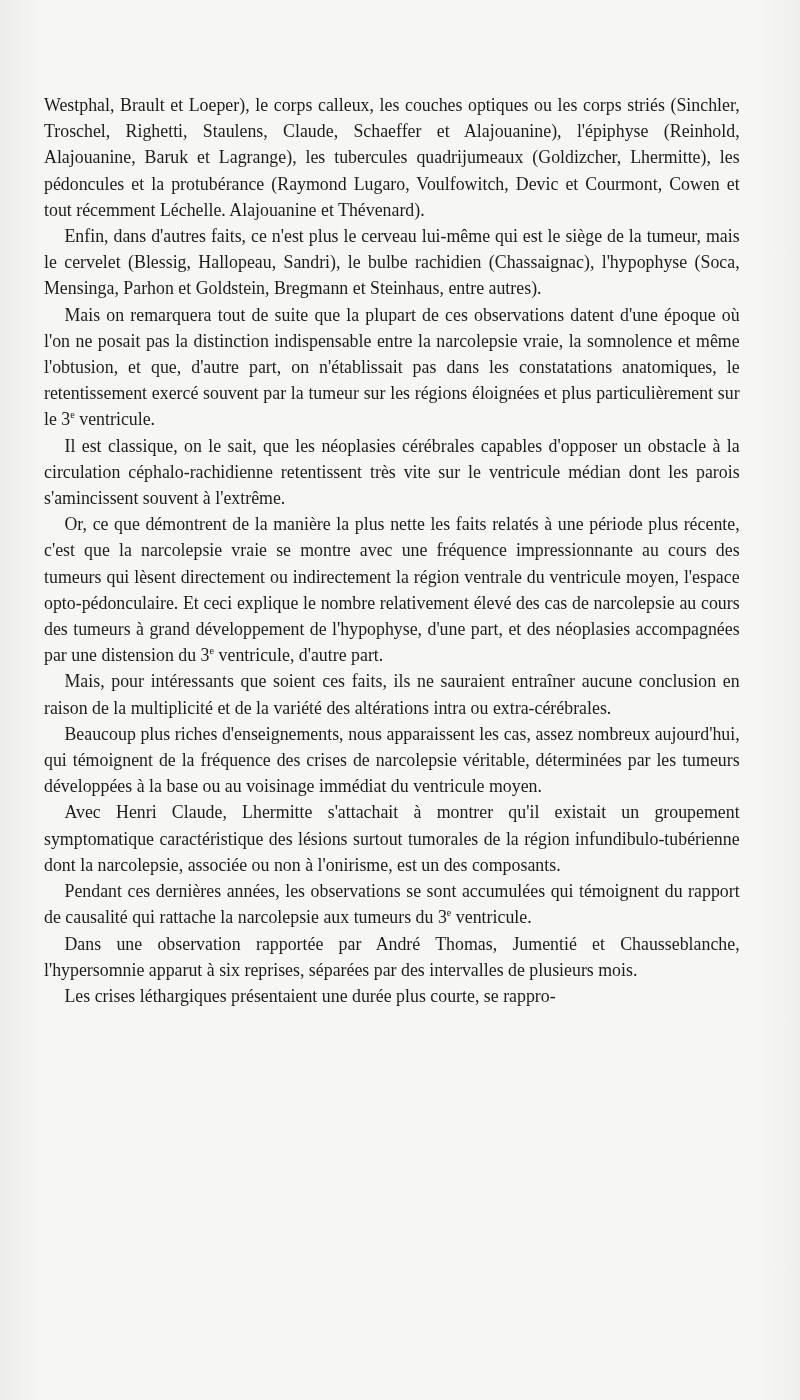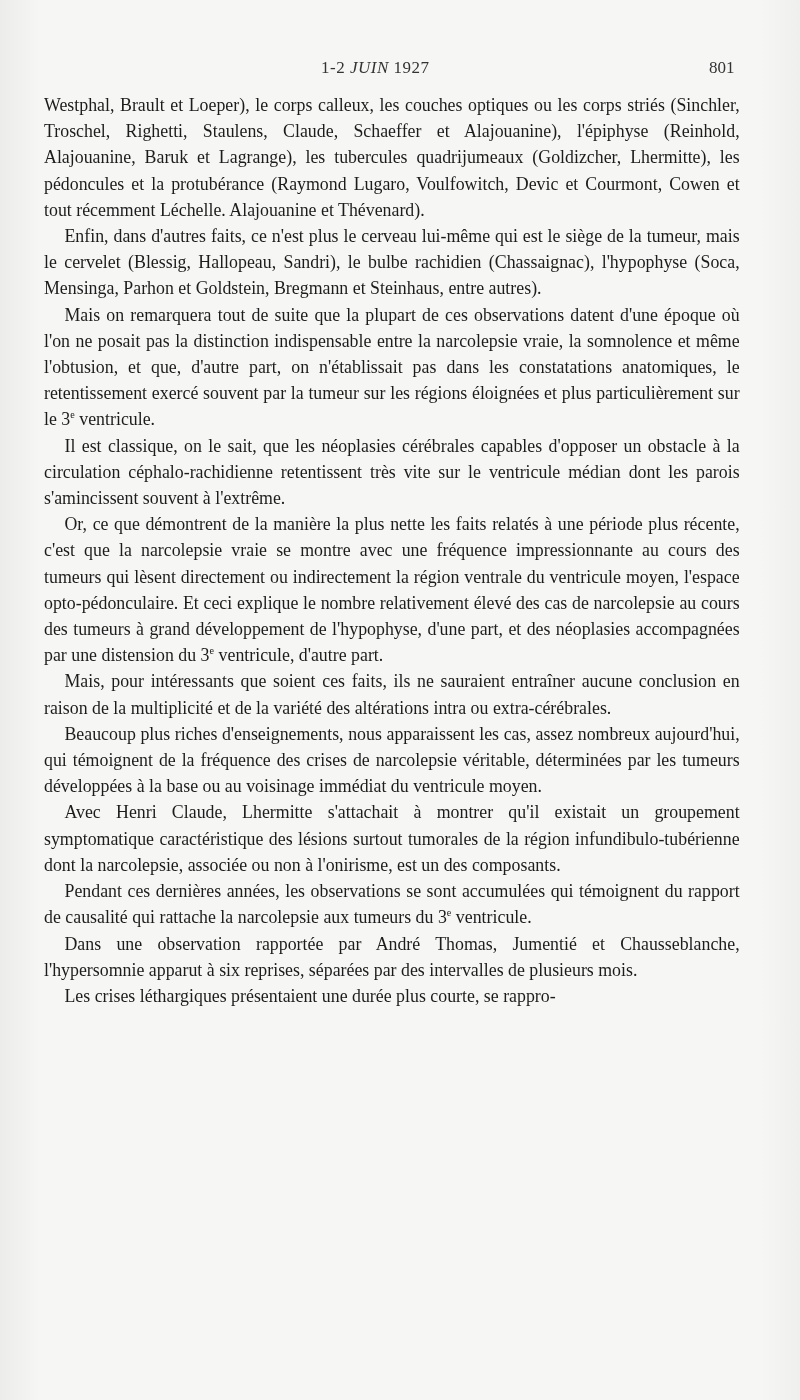--- a/index.html
+++ b/index.html
@@ -28,24 +28,20 @@
     width:748px;
   }
   .body-text p { margin:0; text-indent:22px; }
   .body-text p.first { text-indent:0; }
   sup { font-size:11px; line-height:0; vertical-align:super; }
 </style>
 </head>
 <body>
 
 <div class="page">
-  <div class="header">
-    <span class="date"><span>1-2 </span><i>JUIN</i><span> 1927</span></span>
-    <span class="pageno">801</span>
-  </div>
 
   <div class="body-text">
     <p class="first">Westphal, Brault et Loeper), le corps calleux, les couches optiques ou les corps striés (Sinchler, Troschel, Righetti, Staulens, Claude, Schaeffer et Alajouanine), l'épiphyse (Reinhold, Alajouanine, Baruk et Lagrange), les tubercules quadrijumeaux (Goldizcher, Lhermitte), les pédoncules et la protubérance (Raymond Lugaro, Voulfowitch, Devic et Courmont, Cowen et tout récemment Léchelle. Alajouanine et Thévenard).</p>
     <p>Enfin, dans d'autres faits, ce n'est plus le cerveau lui-même qui est le siège de la tumeur, mais le cervelet (Blessig, Hallopeau, Sandri), le bulbe rachidien (Chassaignac), l'hypophyse (Soca, Mensinga, Parhon et Goldstein, Bregmann et Steinhaus, entre autres).</p>
     <p>Mais on remarquera tout de suite que la plupart de ces observations datent d'une époque où l'on ne posait pas la distinction indispensable entre la narcolepsie vraie, la somnolence et même l'obtusion, et que, d'autre part, on n'établissait pas dans les constatations anatomiques, le retentissement exercé souvent par la tumeur sur les régions éloignées et plus particulièrement sur le 3<sup>e</sup> ventricule.</p>
     <p>Il est classique, on le sait, que les néoplasies cérébrales capables d'opposer un obstacle à la circulation céphalo-rachidienne retentissent très vite sur le ventricule médian dont les parois s'amincissent souvent à l'extrême.</p>
     <p>Or, ce que démontrent de la manière la plus nette les faits relatés à une période plus récente, c'est que la narcolepsie vraie se montre avec une fréquence impressionnante au cours des tumeurs qui lèsent directement ou indirectement la région ventrale du ventricule moyen, l'espace opto-pédonculaire. Et ceci explique le nombre relativement élevé des cas de narcolepsie au cours des tumeurs à grand développement de l'hypophyse, d'une part, et des néoplasies accompagnées par une distension du 3<sup>e</sup> ventricule, d'autre part.</p>
     <p>Mais, pour intéressants que soient ces faits, ils ne sauraient entraîner aucune conclusion en raison de la multiplicité et de la variété des altérations intra ou extra-cérébrales.</p>
     <p>Beaucoup plus riches d'enseignements, nous apparaissent les cas, assez nombreux aujourd'hui, qui témoignent de la fréquence des crises de narcolepsie véritable, déterminées par les tumeurs développées à la base ou au voisinage immédiat du ventricule moyen.</p>
     <p>Avec Henri Claude, Lhermitte s'attachait à montrer qu'il existait un groupement symptomatique caractéristique des lésions surtout tumorales de la région infundibulo-tubérienne dont la narcolepsie, associée ou non à l'onirisme, est un des composants.</p>

